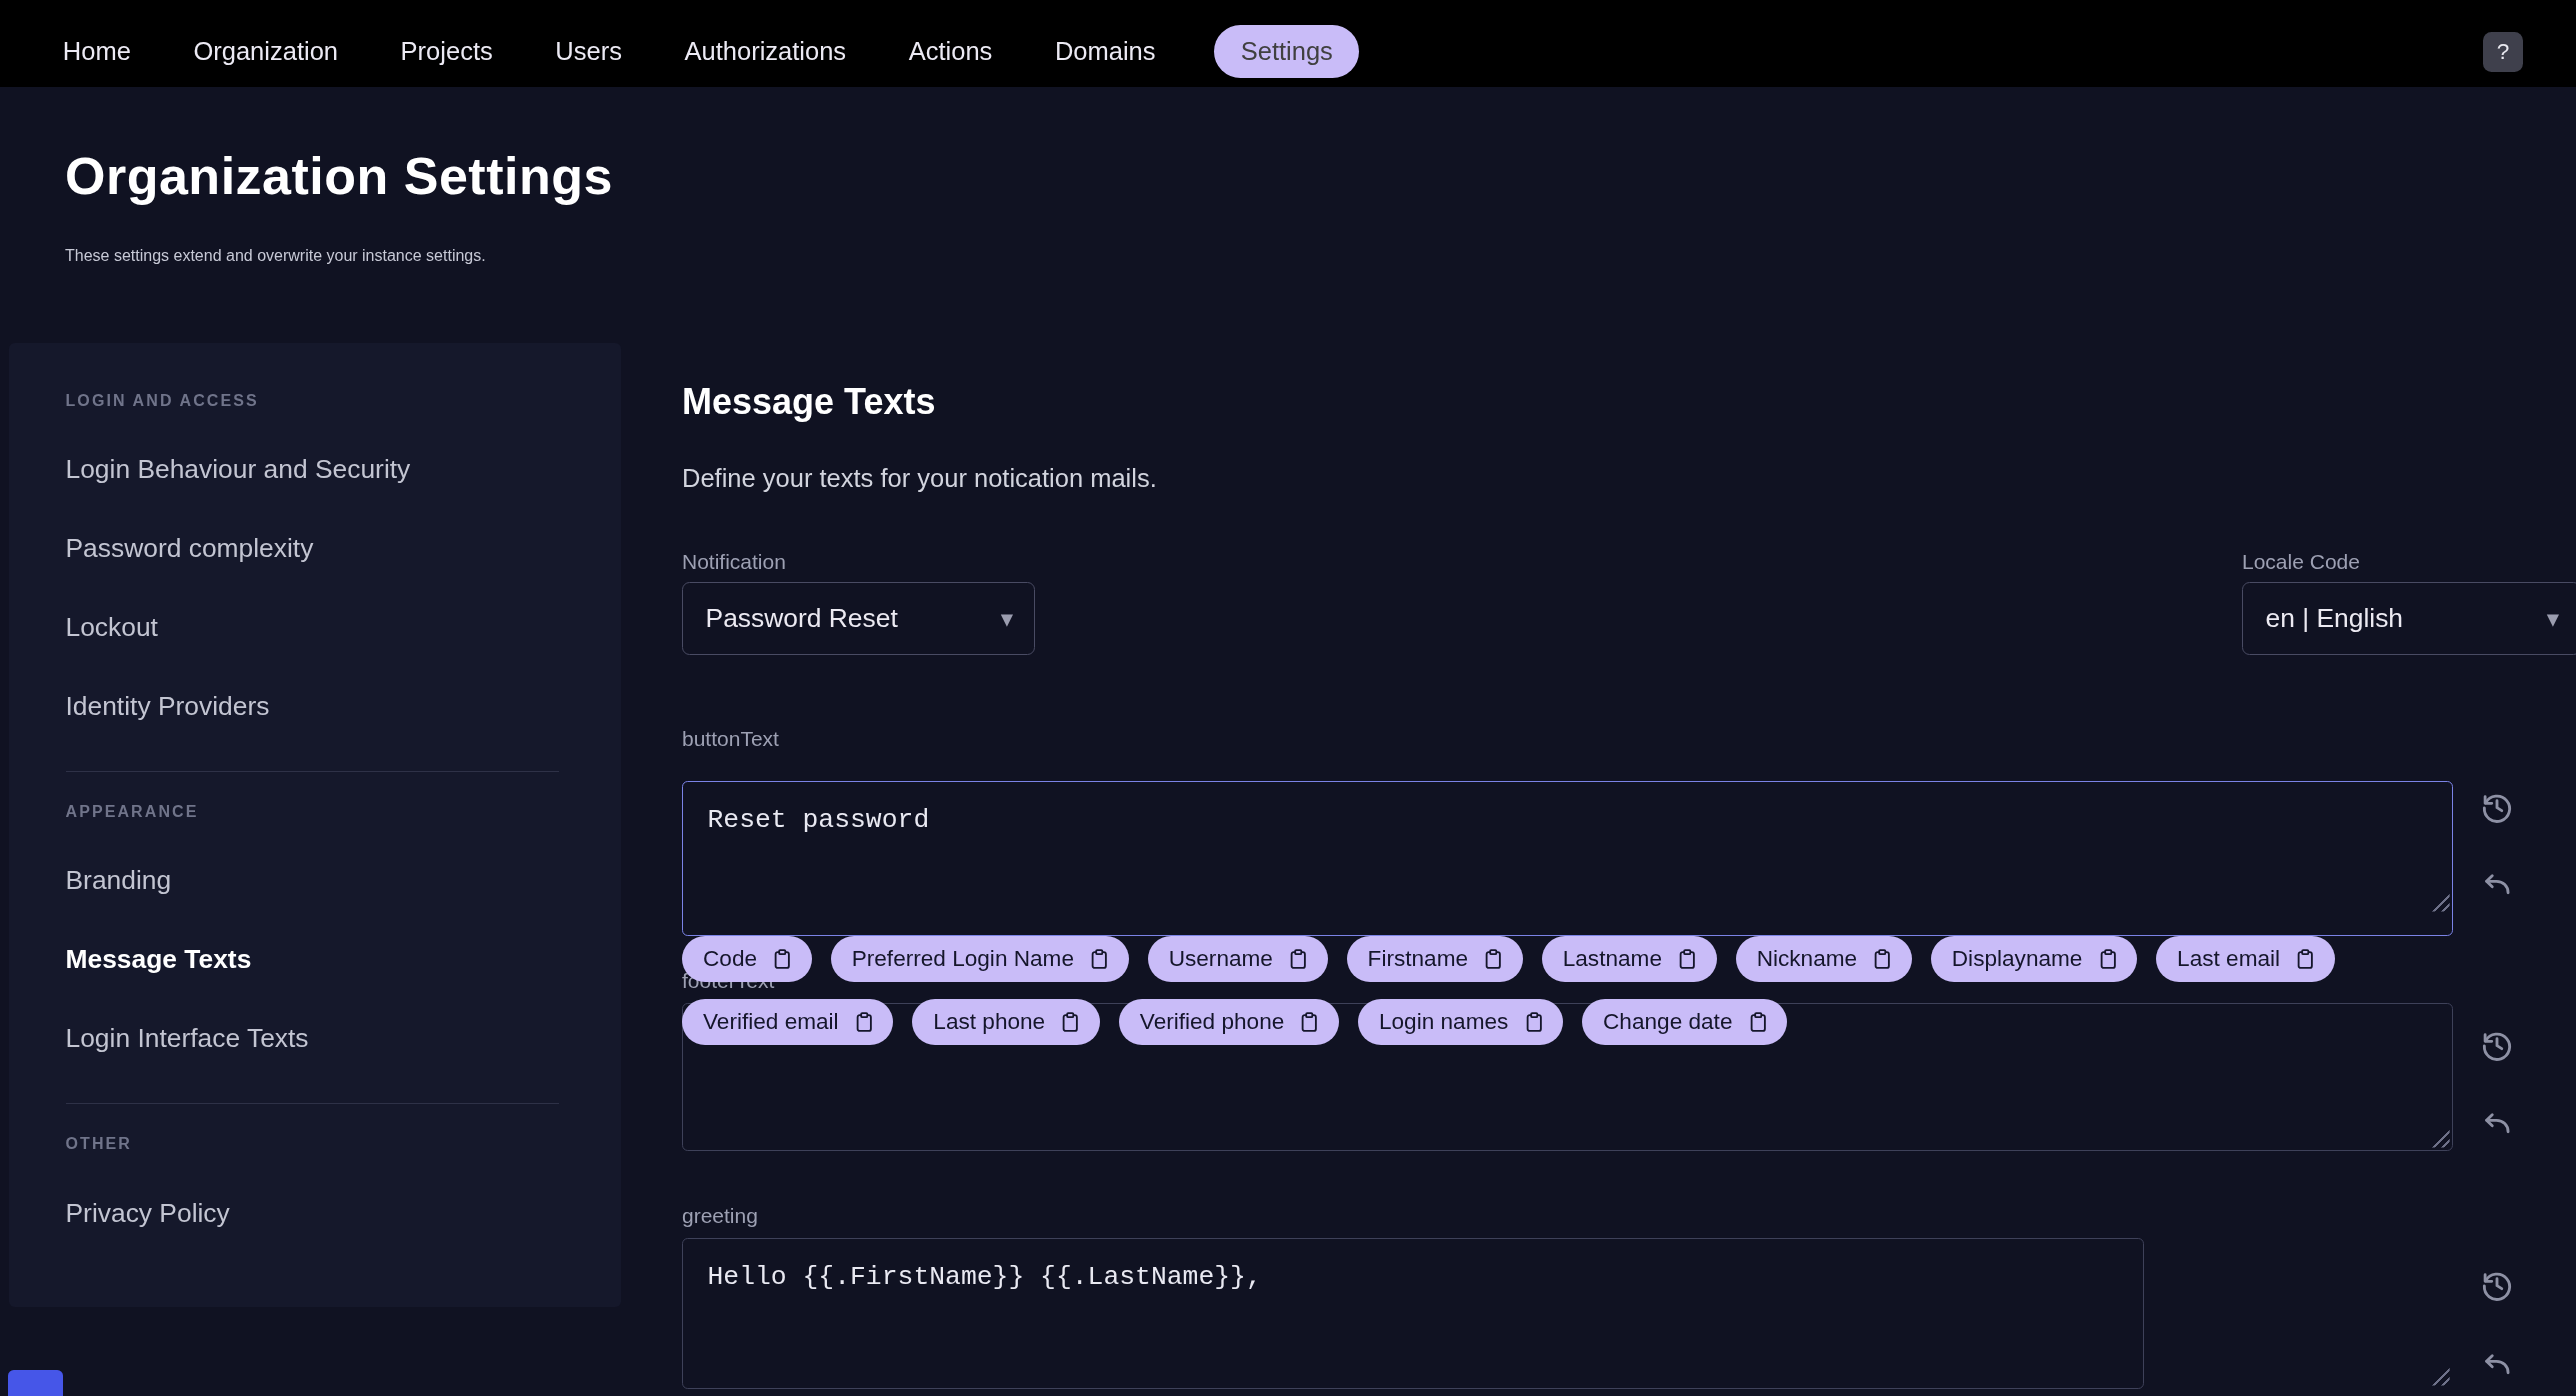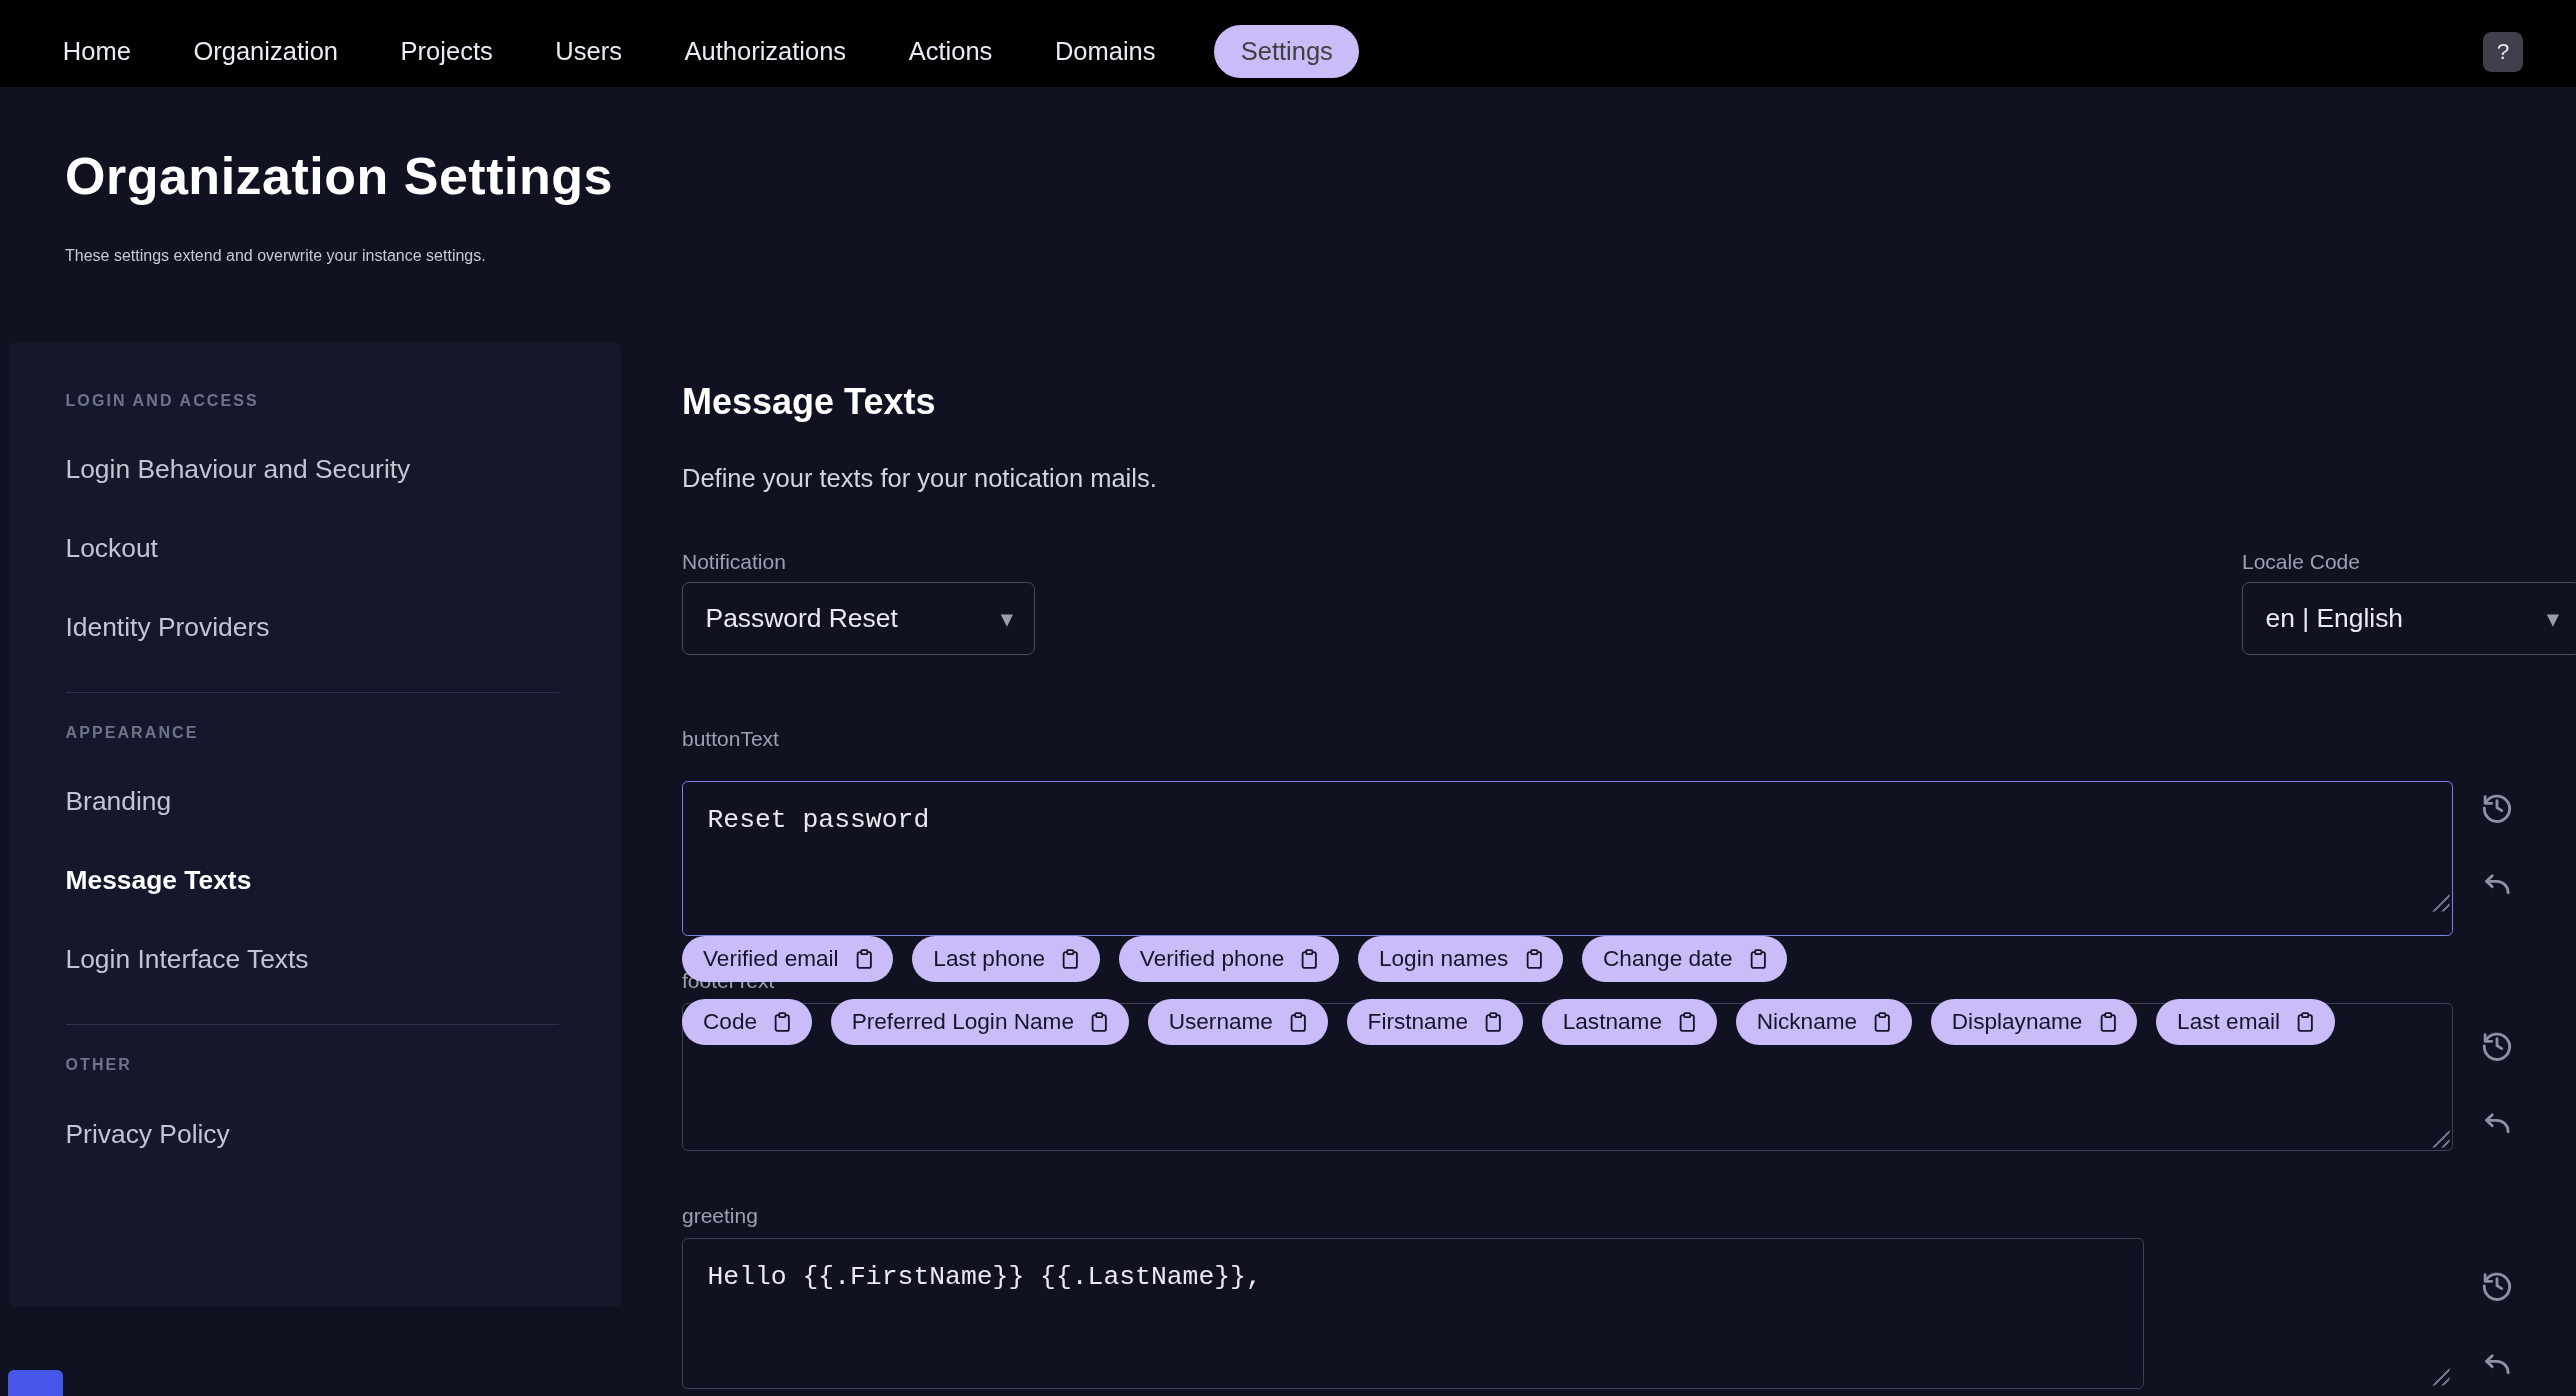--- a/index.html
+++ b/index.html
@@ -136,20 +136,21 @@
   </nav>
   <button class="help-btn">?</button>
 </header>
 
 <h1 class="page-title">Organization Settings</h1>
 <p class="page-subtitle">These settings extend and overwrite your instance settings.</p>
 
 <aside class="sidebar">
   <div class="side-heading">LOGIN AND ACCESS</div>
   <a class="side-item">Login Behaviour and Security</a>
+  <a class="side-item">Password complexity</a>
   <a class="side-item">Lockout</a>
   <a class="side-item">Identity Providers</a>
   <hr class="side-divider">
   <div class="side-heading">APPEARANCE</div>
   <a class="side-item">Branding</a>
   <a class="side-item active">Message Texts</a>
   <a class="side-item">Login Interface Texts</a>
   <hr class="side-divider">
   <div class="side-heading">OTHER</div>
   <a class="side-item">Privacy Policy</a>
@@ -200,107 +201,107 @@
 <button class="icon-btn" style="top:1100px;">
   <svg viewBox="0 0 24 24" fill="none" stroke="currentColor" stroke-width="1.8" stroke-linecap="round" stroke-linejoin="round">
     <path d="M19 17.5c0-4.1-3.2-7.2-7.3-7.2H5.5"></path>
     <path d="M9 6.8 5.4 10.3 9 13.8"></path>
   </svg>
 </button>
 
 <div class="chips">
   <div class="chip-row">
     <div class="chip">
-      <span>Verified email</span>
-      <svg width="24.5" height="24.5" viewBox="0 0 24 24" fill="none" stroke="currentColor" stroke-width="1.8" stroke-linejoin="round">
-          <rect x="5.5" y="5" width="13" height="15.5" rx="2"></rect>
-          <rect x="9" y="3" width="6" height="4" rx="1" fill="#c9bcf8"></rect>
-        </svg>
-    </div>
-    <div class="chip">
-      <span>Last phone</span>
-      <svg width="24.5" height="24.5" viewBox="0 0 24 24" fill="none" stroke="currentColor" stroke-width="1.8" stroke-linejoin="round">
-          <rect x="5.5" y="5" width="13" height="15.5" rx="2"></rect>
-          <rect x="9" y="3" width="6" height="4" rx="1" fill="#c9bcf8"></rect>
-        </svg>
-    </div>
-    <div class="chip">
-      <span>Verified phone</span>
-      <svg width="24.5" height="24.5" viewBox="0 0 24 24" fill="none" stroke="currentColor" stroke-width="1.8" stroke-linejoin="round">
-          <rect x="5.5" y="5" width="13" height="15.5" rx="2"></rect>
-          <rect x="9" y="3" width="6" height="4" rx="1" fill="#c9bcf8"></rect>
-        </svg>
-    </div>
-    <div class="chip">
-      <span>Login names</span>
-      <svg width="24.5" height="24.5" viewBox="0 0 24 24" fill="none" stroke="currentColor" stroke-width="1.8" stroke-linejoin="round">
-          <rect x="5.5" y="5" width="13" height="15.5" rx="2"></rect>
-          <rect x="9" y="3" width="6" height="4" rx="1" fill="#c9bcf8"></rect>
-        </svg>
-    </div>
-    <div class="chip">
-      <span>Change date</span>
+      <span>Code</span>
+      <svg width="24.5" height="24.5" viewBox="0 0 24 24" fill="none" stroke="currentColor" stroke-width="1.8" stroke-linejoin="round">
+          <rect x="5.5" y="5" width="13" height="15.5" rx="2"></rect>
+          <rect x="9" y="3" width="6" height="4" rx="1" fill="#c9bcf8"></rect>
+        </svg>
+    </div>
+    <div class="chip">
+      <span>Preferred Login Name</span>
+      <svg width="24.5" height="24.5" viewBox="0 0 24 24" fill="none" stroke="currentColor" stroke-width="1.8" stroke-linejoin="round">
+          <rect x="5.5" y="5" width="13" height="15.5" rx="2"></rect>
+          <rect x="9" y="3" width="6" height="4" rx="1" fill="#c9bcf8"></rect>
+        </svg>
+    </div>
+    <div class="chip">
+      <span>Username</span>
+      <svg width="24.5" height="24.5" viewBox="0 0 24 24" fill="none" stroke="currentColor" stroke-width="1.8" stroke-linejoin="round">
+          <rect x="5.5" y="5" width="13" height="15.5" rx="2"></rect>
+          <rect x="9" y="3" width="6" height="4" rx="1" fill="#c9bcf8"></rect>
+        </svg>
+    </div>
+    <div class="chip">
+      <span>Firstname</span>
+      <svg width="24.5" height="24.5" viewBox="0 0 24 24" fill="none" stroke="currentColor" stroke-width="1.8" stroke-linejoin="round">
+          <rect x="5.5" y="5" width="13" height="15.5" rx="2"></rect>
+          <rect x="9" y="3" width="6" height="4" rx="1" fill="#c9bcf8"></rect>
+        </svg>
+    </div>
+    <div class="chip">
+      <span>Lastname</span>
+      <svg width="24.5" height="24.5" viewBox="0 0 24 24" fill="none" stroke="currentColor" stroke-width="1.8" stroke-linejoin="round">
+          <rect x="5.5" y="5" width="13" height="15.5" rx="2"></rect>
+          <rect x="9" y="3" width="6" height="4" rx="1" fill="#c9bcf8"></rect>
+        </svg>
+    </div>
+    <div class="chip">
+      <span>Nickname</span>
+      <svg width="24.5" height="24.5" viewBox="0 0 24 24" fill="none" stroke="currentColor" stroke-width="1.8" stroke-linejoin="round">
+          <rect x="5.5" y="5" width="13" height="15.5" rx="2"></rect>
+          <rect x="9" y="3" width="6" height="4" rx="1" fill="#c9bcf8"></rect>
+        </svg>
+    </div>
+    <div class="chip">
+      <span>Displayname</span>
+      <svg width="24.5" height="24.5" viewBox="0 0 24 24" fill="none" stroke="currentColor" stroke-width="1.8" stroke-linejoin="round">
+          <rect x="5.5" y="5" width="13" height="15.5" rx="2"></rect>
+          <rect x="9" y="3" width="6" height="4" rx="1" fill="#c9bcf8"></rect>
+        </svg>
+    </div>
+    <div class="chip">
+      <span>Last email</span>
       <svg width="24.5" height="24.5" viewBox="0 0 24 24" fill="none" stroke="currentColor" stroke-width="1.8" stroke-linejoin="round">
           <rect x="5.5" y="5" width="13" height="15.5" rx="2"></rect>
           <rect x="9" y="3" width="6" height="4" rx="1" fill="#c9bcf8"></rect>
         </svg>
     </div>
   </div>
   <div class="chip-row">
     <div class="chip">
-      <span>Code</span>
-      <svg width="24.5" height="24.5" viewBox="0 0 24 24" fill="none" stroke="currentColor" stroke-width="1.8" stroke-linejoin="round">
-          <rect x="5.5" y="5" width="13" height="15.5" rx="2"></rect>
-          <rect x="9" y="3" width="6" height="4" rx="1" fill="#c9bcf8"></rect>
-        </svg>
-    </div>
-    <div class="chip">
-      <span>Preferred Login Name</span>
-      <svg width="24.5" height="24.5" viewBox="0 0 24 24" fill="none" stroke="currentColor" stroke-width="1.8" stroke-linejoin="round">
-          <rect x="5.5" y="5" width="13" height="15.5" rx="2"></rect>
-          <rect x="9" y="3" width="6" height="4" rx="1" fill="#c9bcf8"></rect>
-        </svg>
-    </div>
-    <div class="chip">
-      <span>Username</span>
-      <svg width="24.5" height="24.5" viewBox="0 0 24 24" fill="none" stroke="currentColor" stroke-width="1.8" stroke-linejoin="round">
-          <rect x="5.5" y="5" width="13" height="15.5" rx="2"></rect>
-          <rect x="9" y="3" width="6" height="4" rx="1" fill="#c9bcf8"></rect>
-        </svg>
-    </div>
-    <div class="chip">
-      <span>Firstname</span>
-      <svg width="24.5" height="24.5" viewBox="0 0 24 24" fill="none" stroke="currentColor" stroke-width="1.8" stroke-linejoin="round">
-          <rect x="5.5" y="5" width="13" height="15.5" rx="2"></rect>
-          <rect x="9" y="3" width="6" height="4" rx="1" fill="#c9bcf8"></rect>
-        </svg>
-    </div>
-    <div class="chip">
-      <span>Lastname</span>
-      <svg width="24.5" height="24.5" viewBox="0 0 24 24" fill="none" stroke="currentColor" stroke-width="1.8" stroke-linejoin="round">
-          <rect x="5.5" y="5" width="13" height="15.5" rx="2"></rect>
-          <rect x="9" y="3" width="6" height="4" rx="1" fill="#c9bcf8"></rect>
-        </svg>
-    </div>
-    <div class="chip">
-      <span>Nickname</span>
-      <svg width="24.5" height="24.5" viewBox="0 0 24 24" fill="none" stroke="currentColor" stroke-width="1.8" stroke-linejoin="round">
-          <rect x="5.5" y="5" width="13" height="15.5" rx="2"></rect>
-          <rect x="9" y="3" width="6" height="4" rx="1" fill="#c9bcf8"></rect>
-        </svg>
-    </div>
-    <div class="chip">
-      <span>Displayname</span>
-      <svg width="24.5" height="24.5" viewBox="0 0 24 24" fill="none" stroke="currentColor" stroke-width="1.8" stroke-linejoin="round">
-          <rect x="5.5" y="5" width="13" height="15.5" rx="2"></rect>
-          <rect x="9" y="3" width="6" height="4" rx="1" fill="#c9bcf8"></rect>
-        </svg>
-    </div>
-    <div class="chip">
-      <span>Last email</span>
+      <span>Verified email</span>
+      <svg width="24.5" height="24.5" viewBox="0 0 24 24" fill="none" stroke="currentColor" stroke-width="1.8" stroke-linejoin="round">
+          <rect x="5.5" y="5" width="13" height="15.5" rx="2"></rect>
+          <rect x="9" y="3" width="6" height="4" rx="1" fill="#c9bcf8"></rect>
+        </svg>
+    </div>
+    <div class="chip">
+      <span>Last phone</span>
+      <svg width="24.5" height="24.5" viewBox="0 0 24 24" fill="none" stroke="currentColor" stroke-width="1.8" stroke-linejoin="round">
+          <rect x="5.5" y="5" width="13" height="15.5" rx="2"></rect>
+          <rect x="9" y="3" width="6" height="4" rx="1" fill="#c9bcf8"></rect>
+        </svg>
+    </div>
+    <div class="chip">
+      <span>Verified phone</span>
+      <svg width="24.5" height="24.5" viewBox="0 0 24 24" fill="none" stroke="currentColor" stroke-width="1.8" stroke-linejoin="round">
+          <rect x="5.5" y="5" width="13" height="15.5" rx="2"></rect>
+          <rect x="9" y="3" width="6" height="4" rx="1" fill="#c9bcf8"></rect>
+        </svg>
+    </div>
+    <div class="chip">
+      <span>Login names</span>
+      <svg width="24.5" height="24.5" viewBox="0 0 24 24" fill="none" stroke="currentColor" stroke-width="1.8" stroke-linejoin="round">
+          <rect x="5.5" y="5" width="13" height="15.5" rx="2"></rect>
+          <rect x="9" y="3" width="6" height="4" rx="1" fill="#c9bcf8"></rect>
+        </svg>
+    </div>
+    <div class="chip">
+      <span>Change date</span>
       <svg width="24.5" height="24.5" viewBox="0 0 24 24" fill="none" stroke="currentColor" stroke-width="1.8" stroke-linejoin="round">
           <rect x="5.5" y="5" width="13" height="15.5" rx="2"></rect>
           <rect x="9" y="3" width="6" height="4" rx="1" fill="#c9bcf8"></rect>
         </svg>
     </div>
   </div>
 </div>
 
 <label class="field-label" style="left:682px; top:1204px;">greeting</label>
 <textarea class="mono-area" style="left: 682px; top: 1238px; width: 1462px; height: 151px;" spellcheck="false">Hello {{.FirstName}} {{.LastName}},</textarea>

